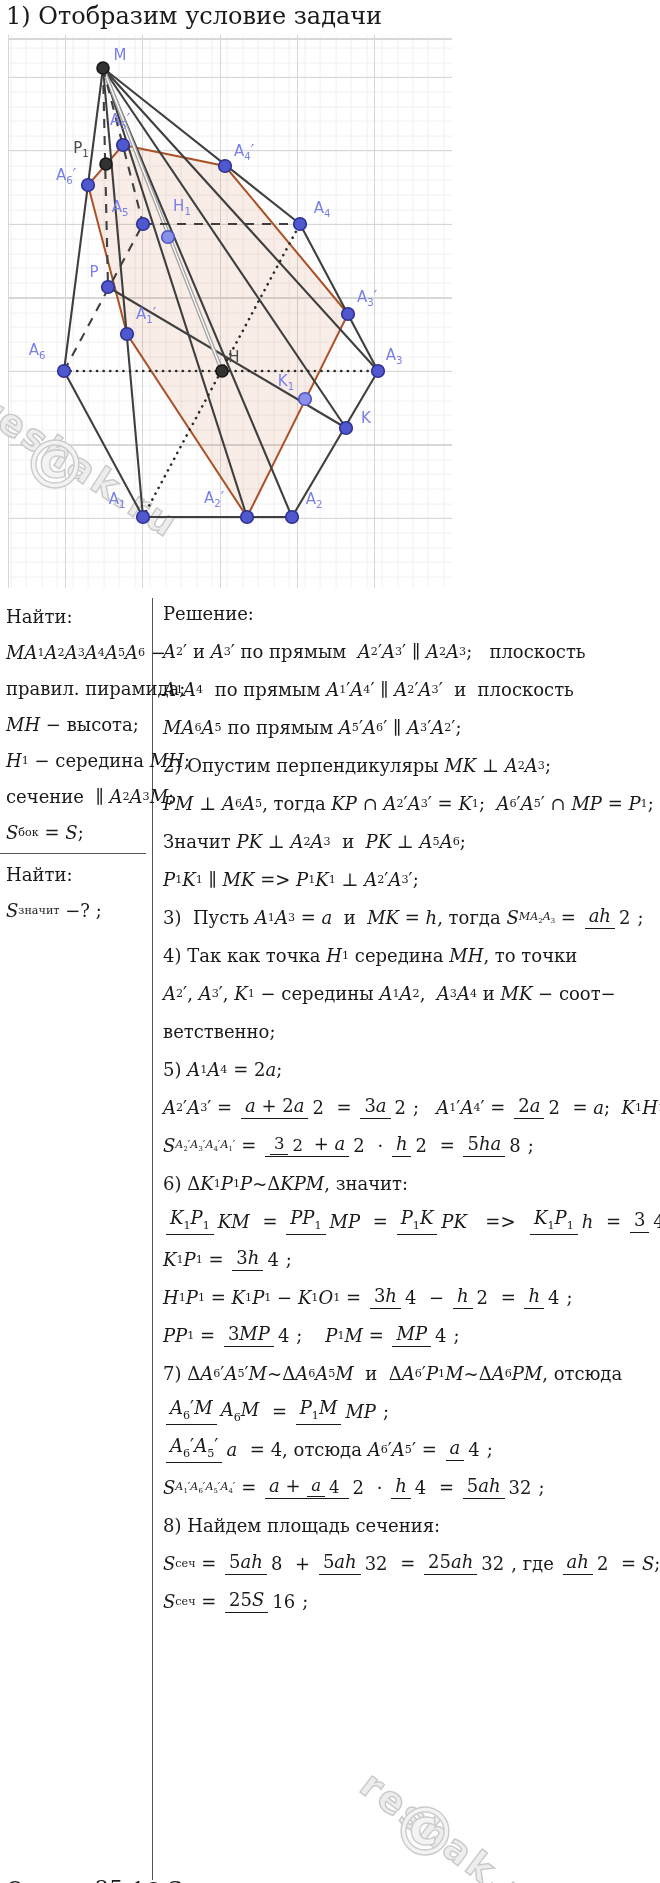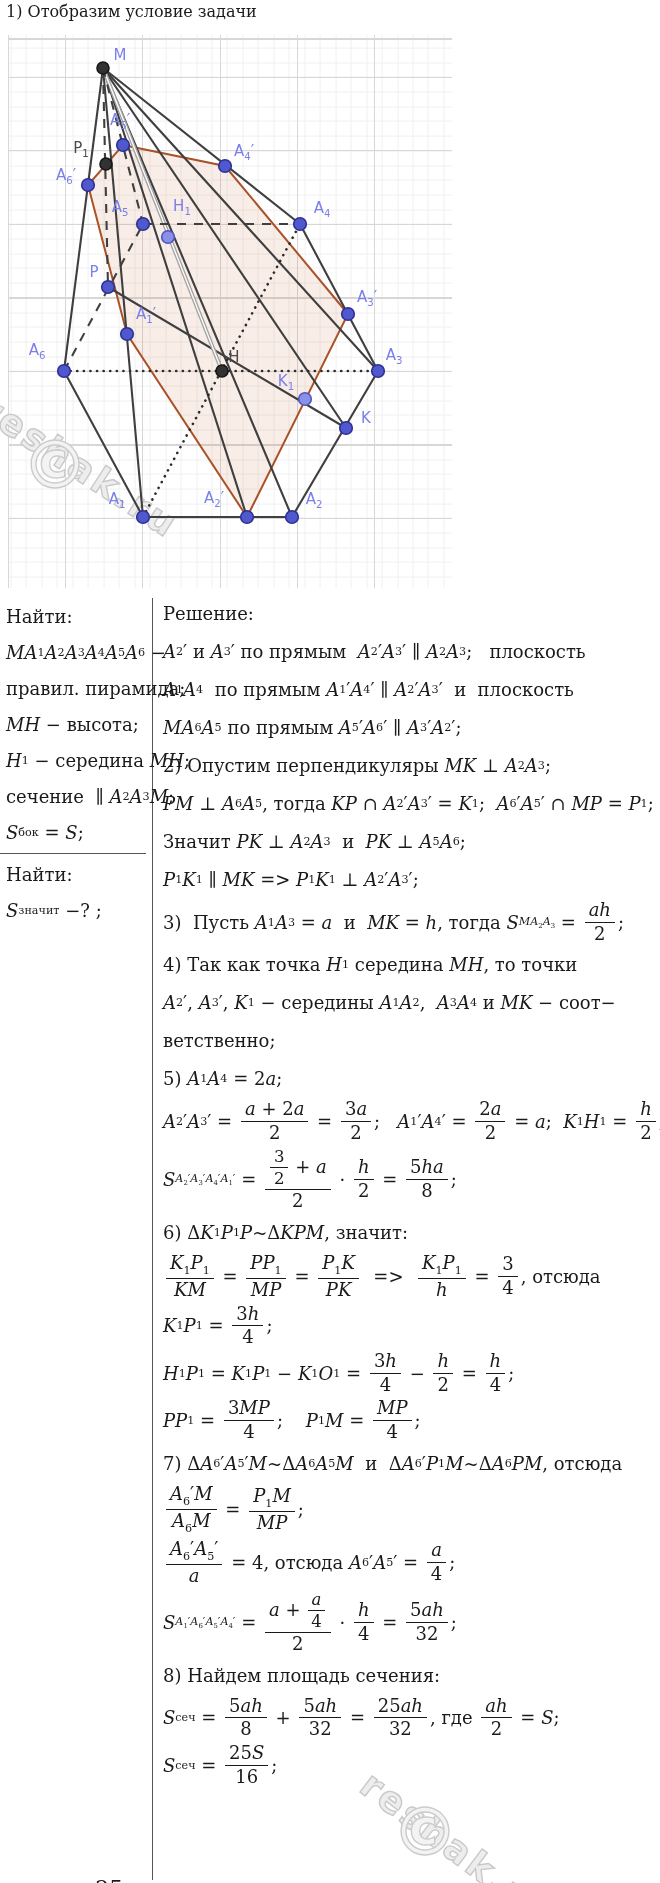--- a/index.html
+++ b/index.html
@@ -3,21 +3,21 @@
 <meta charset="utf-8">
 <style>
   html,body{margin:0;padding:0;}
   body{
     width:660px;height:1883px;position:relative;overflow:hidden;
     background:#ffffff;color:#1a1a1a;
     font-family:"DejaVu Serif","Liberation Serif",serif;
   }
   
   .page-header{
-    position:absolute;left:6px;top:2px;font-size:16px;white-space:pre;
+    position:absolute;left:6px;top:2px;font-size:24px;white-space:pre;
   }
   
   .figure{
     position:absolute;left:8px;top:35px;width:444px;height:553px;
     background-color:#ffffff;
     background-image:
       repeating-linear-gradient(to right,#d7d7d7 0 1px,transparent 1px 77.3px),
       repeating-linear-gradient(to bottom,#d7d7d7 0 1px,transparent 1px 73.5px),
       repeating-linear-gradient(to right,#f0f0f0 0 1px,transparent 1px 15.46px),
       repeating-linear-gradient(to bottom,#f0f0f0 0 1px,transparent 1px 14.7px);
@@ -56,21 +56,21 @@
   .s-line,.g-line{
     min-height:35px;display:flex;align-items:center;
     font-size:18px;white-space:pre;margin-bottom:3px;
   }
   .g-line{min-height:36px;margin-bottom:0;}
   .g-rule{height:1px;background:#555;width:146px;margin:3px 0 2px -6px;}
   .answer-line{position:absolute;left:6px;top:1876px;font-size:22px;display:flex;align-items:center;white-space:pre;}
   
   i{font-style:italic;}
   sub{font-size:0.62em;}
-  .frac{display:inline-flex;flex-direction:column;align-items:center;vertical-align:middle;margin:0 3px;line-height:1.15;justify-content:center;}
+  .frac{display:inline-flex;flex-direction:row;align-items:center;vertical-align:middle;margin:0 3px;line-height:1.15;justify-content:center;}
   .frac .num{padding:0 4px 1px;border-bottom:1.4px solid #1a1a1a;}
   .frac .den{padding:1px 4px 0;}
   .frac .frac{font-size:0.92em;margin:0 1px;}
 </style>
 </head>
 <body>
 
 <div class="page-header">1) Отобразим условие задачи</div>
 
 <div class="figure">

